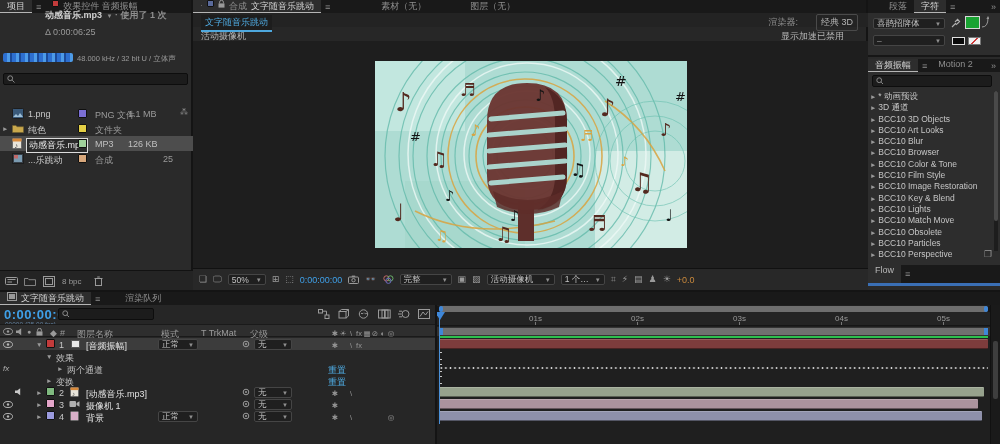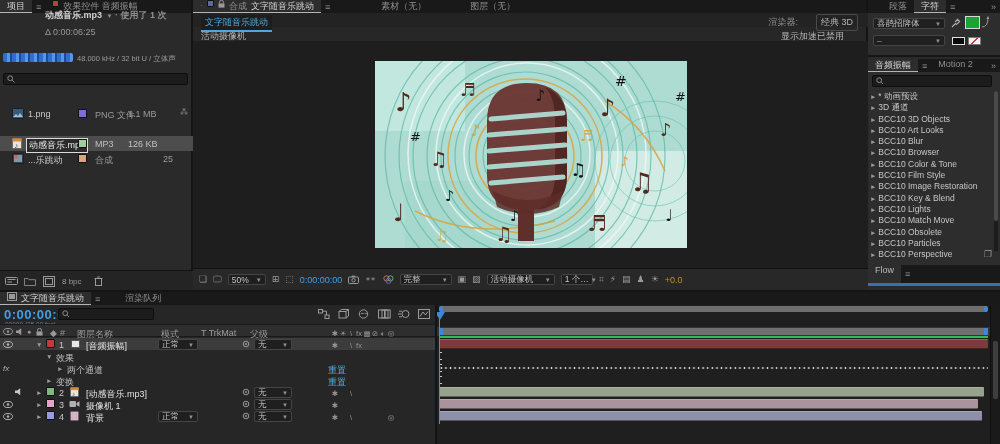--- a/index.html
+++ b/index.html
@@ -62,20 +62,29 @@
       <svg class="abs" style="left:12px;top:2px" width="12" height="11">
           <rect x="0.5" y="0.5" width="11" height="10" rx="1" fill="#3a5a7a" stroke="#1d1d1d"></rect>
           <path d="M1 9 l3-3 2 2 2-3 3 4Z" fill="#9fc0d8"></path>
         </svg>
       <span class="abs" style="left:28px;top:3px;color:#c8c8c8">1.png</span>
       <span class="chip abs" style="left: 78px; top: 3px; background-color: rgb(123, 111, 212);"></span>
       <span class="abs" style="left:95px;top:3px;color:#9a9a9a">PNG 文件</span>
       <span class="abs" style="left:128px;top:3px;color:#9a9a9a">1.1 MB</span>
       <span class="abs" style="left:180px;top:2px;color:#9a9a9a;font-size:8px">⁂</span>
     </div>
+    <div class="abs" style="left:0;top:121px;width:193px;height:15px">
+      <span class="row-tw abs" style="left:2px;top:4px">►</span>
+      <svg class="abs" style="left:12px;top:3px" width="12" height="9">
+          <path d="M0.5 1.5 h3.5 l1 1.2 h6.5 v5.8 h-11 Z" fill="#c9a84c" stroke="#6e6030" stroke-width="0.6"></path>
+        </svg>
+      <span class="abs" style="left:28px;top:3px;color:#c8c8c8">纯色</span>
+      <span class="chip abs" style="left: 78px; top: 3px; background-color: rgb(227, 207, 69);"></span>
+      <span class="abs" style="left:95px;top:3px;color:#9a9a9a">文件夹</span>
+    </div>
     <div class="abs" style="left:0;top:136px;width:193px;height:15px;background:#4d4d4d">
       <svg class="abs" style="left:12px;top:2px" width="10" height="11">
           <rect x="0.5" y="0.5" width="9" height="10" rx="1" fill="#e8e4da" stroke="#6a6a6a"></rect>
           <rect x="0.5" y="0.5" width="9" height="3" fill="#d88a3c"></rect>
           <text x="2.5" y="9.5" font-size="7" fill="#444">♪</text>
         </svg>
       <span class="abs" style="left:26px;top:2px;color:#e8e8e8;background:#2b2b2b;border:1px solid #dcdcdc;padding:0 2px">动感音乐.mp3</span>
       <span class="chip abs" style="left: 78px; top: 3px; background-color: rgb(159, 208, 154);"></span>
       <span class="abs" style="left:95px;top:3px;color:#c0c0c0">MP3</span>
       <span class="abs" style="left:128px;top:3px;color:#c0c0c0">126 KB</span>
@@ -246,21 +255,21 @@
       <span class="dd" style="width:52px">
           <span>完整</span>
           <span class="caret">▼</span>
         </span>
       <span class="ico">▣</span>
       <span class="ico">▨</span>
       <span class="dd" style="width:68px">
           <span>活动摄像机</span>
           <span class="caret">▼</span>
         </span>
-      <span class="dd" style="width:32px">
+      <span class="dd" style="width:44px">
           <span>1 个…</span>
           <span class="caret">▼</span>
         </span>
       <span class="ico">⌗</span>
       <span class="ico">⚡</span>
       <span class="ico">▤</span>
       <span class="ico">♟</span>
       <span class="ico">☀</span>
       <span style="color:#c8883c">+0.0</span>
     </div>
@@ -547,20 +556,32 @@
   </div>
 
   <div class="abs" style="left:435px;top:13px;right:0;bottom:0;background:#1f1f1f;border-left:2px solid #141414;overflow:hidden">
 
     <div class="abs" style="left:0;top:1px;right:10px;height:6px;background:#171717">
       <div class="abs" style="left:2px;right:2px;top:0;height:6px;background:#6e6e6e;border-radius:3px"></div>
       <div class="abs" style="left:2px;top:0;width:4px;height:6px;background:#3f87d8;border-radius:2px"></div>
       <div class="abs" style="right:2px;top:0;width:4px;height:6px;background:#3f87d8;border-radius:2px"></div>
     </div>
 
+    <div class="abs" style="left:0;top:7px;right:10px;height:14px;background:#242424;border-bottom:1px solid #161616;color:#9a9a9a;font-size:8px">
+      <span class="abs" style="left:92px;top:2px">01s</span>
+      <span class="abs" style="left:194px;top:2px">02s</span>
+      <span class="abs" style="left:296px;top:2px">03s</span>
+      <span class="abs" style="left:398px;top:2px">04s</span>
+      <span class="abs" style="left:500px;top:2px">05s</span>
+      <span class="abs" style="left:98px;bottom:0;width:1px;height:3px;background:#777"></span>
+      <span class="abs" style="left:200px;bottom:0;width:1px;height:3px;background:#777"></span>
+      <span class="abs" style="left:302px;bottom:0;width:1px;height:3px;background:#777"></span>
+      <span class="abs" style="left:404px;bottom:0;width:1px;height:3px;background:#777"></span>
+      <span class="abs" style="left:506px;bottom:0;width:1px;height:3px;background:#777"></span>
+    </div>
 
     <div class="abs" style="left:0;top:22px;right:10px;height:9px;background:#333">
       <div class="abs" style="left:2px;right:2px;top:1px;height:7px;background:#707070;border-radius:2px"></div>
       <div class="abs" style="left:2px;top:1px;width:4px;height:7px;background:#3f87d8"></div>
       <div class="abs" style="right:2px;top:1px;width:4px;height:7px;background:#3f87d8"></div>
     </div>
 
     <div class="abs" style="left: 2px; top: 31px; right: 12px; height: 2px; background-color: rgb(45, 191, 78);"></div>
 
     <div class="bar" style="left: 2px; top: 34px; right: 12px; height: 10px; background-color: rgb(125, 60, 60);"></div>

